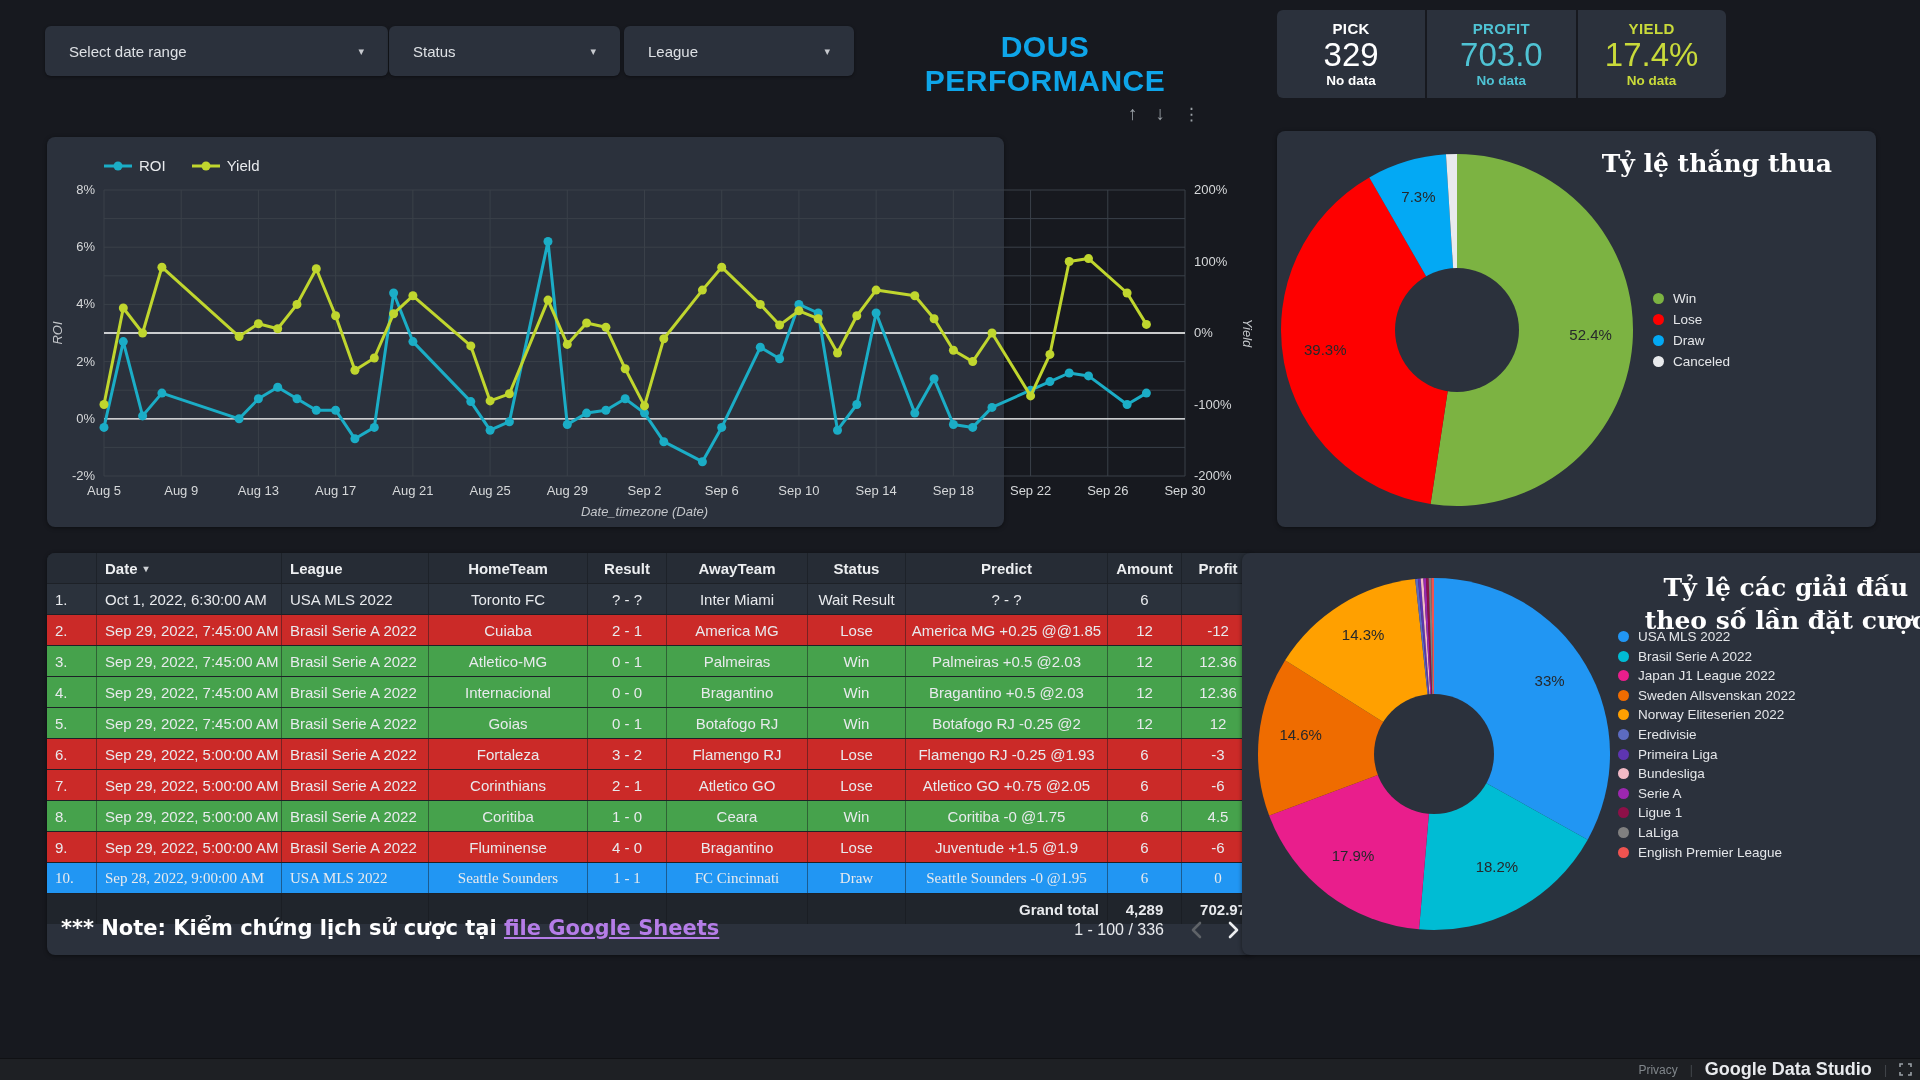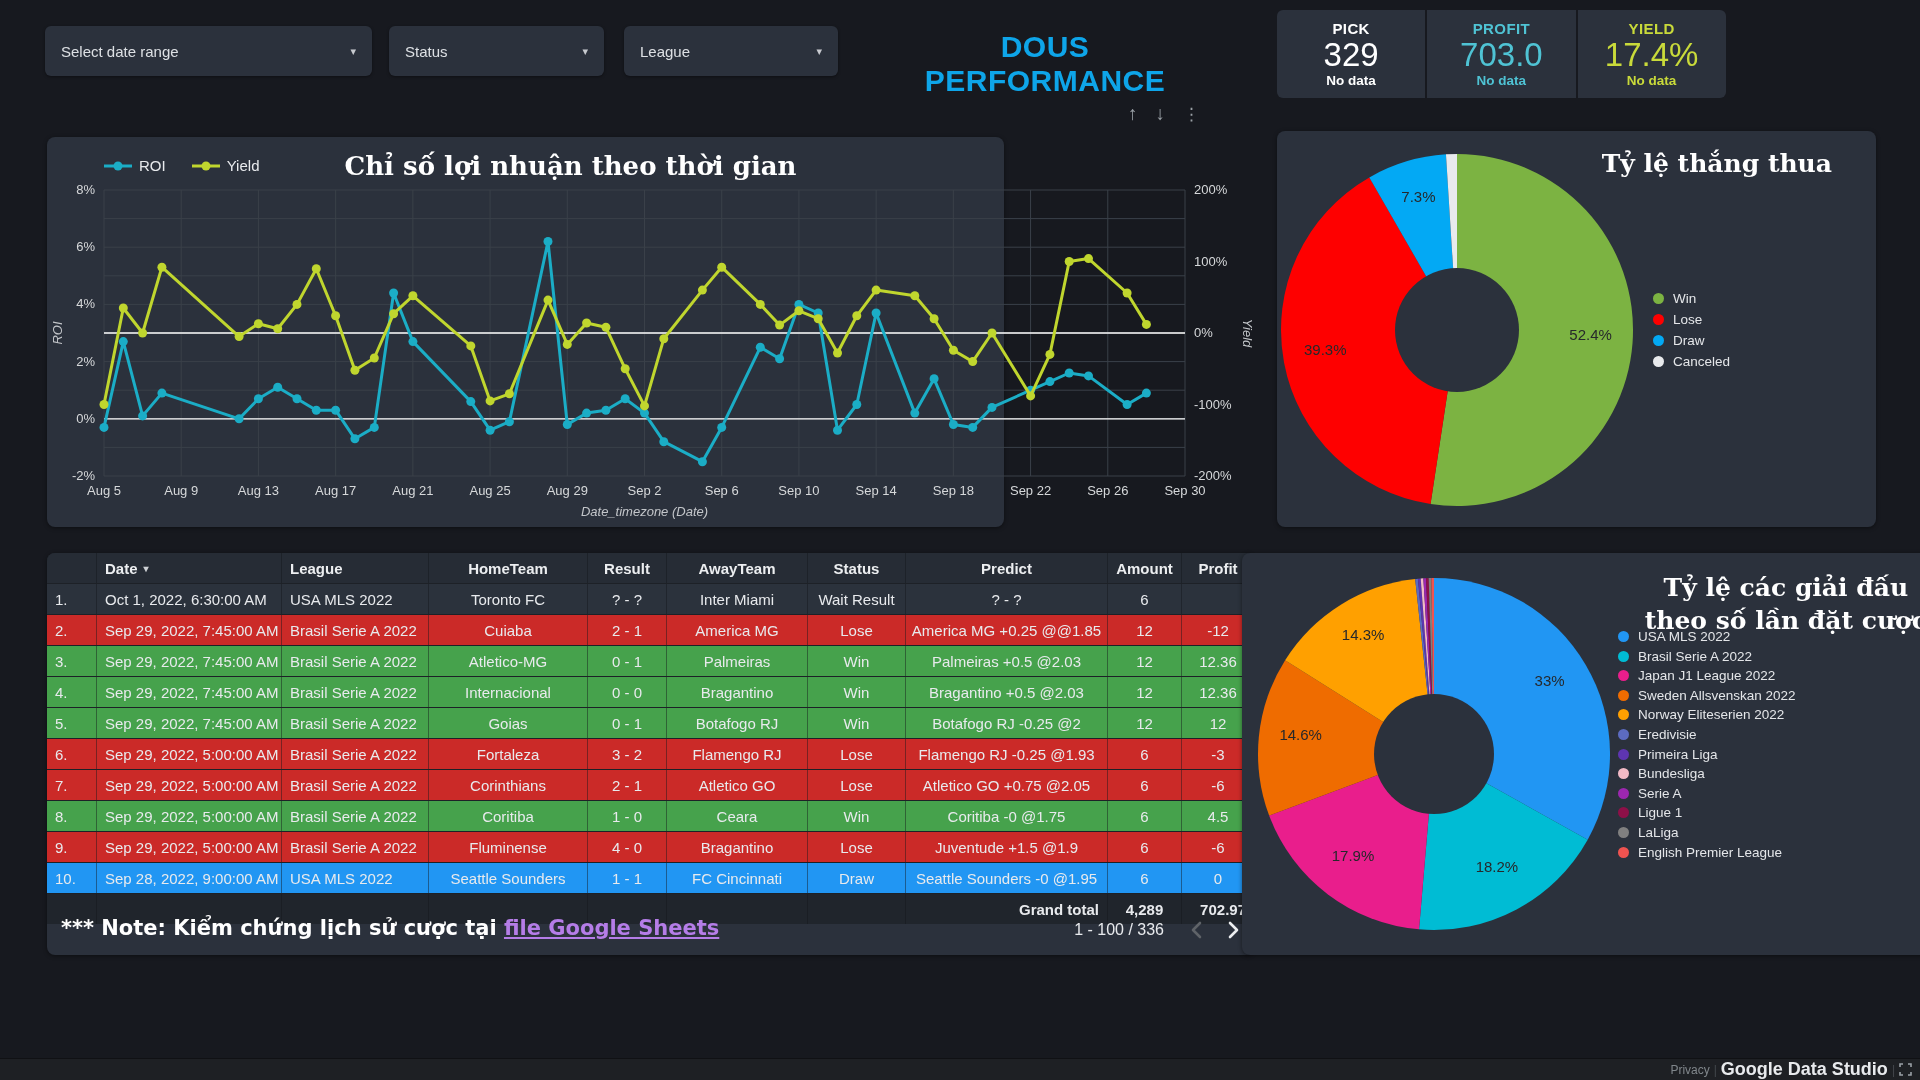--- a/index.html
+++ b/index.html
@@ -2,21 +2,21 @@
 <html><head>
 <meta charset="utf-8">
 <style>
   html,body{margin:0;padding:0;background:#0f1013;}
   .stage{position:relative;width:1920px;height:1080px;background:#17191f;overflow:hidden;
          font-family:"Liberation Sans",sans-serif;color:#e8eaed;}
   .panel{position:absolute;background:#2b313c;border-radius:8px;box-shadow:0 1px 4px rgba(0,0,0,.45);}
 
   
   .chip{position:absolute;height:50px;background:#2b313c;border-radius:6px;display:flex;
-        align-items:center;justify-content:space-between;padding:0 16px;cursor:pointer;
+        align-items:center;justify-content:space-between;padding:0 24px;cursor:pointer;
         box-shadow:0 1px 3px rgba(0,0,0,.4);}
   .chip-label{font-size:15px;color:#dde0e4;}
   .caret{font-size:11px;color:#c7cacf;margin-left:14px;}
 
   .page-title{position:absolute;left:880px;top:30px;width:330px;text-align:center;
               font-size:30px;font-weight:bold;letter-spacing:.5px;color:#0ea5e9;}
 
   
   .scorecards{position:absolute;left:1277px;top:10px;width:599px;height:88px;display:grid;
               grid-template-columns:1fr 1fr 1fr 1fr;gap:2px;background:#17191f;}
@@ -53,39 +53,39 @@
 
   
   .table-panel{left:47px;top:553px;width:1207px;height:402px;}
   .tbl{position:absolute;left:0;top:0;width:1207px;background:#1d2127;border-radius:8px 8px 0 0;overflow:hidden;}
   .trow{display:grid;grid-template-columns:50px 185px 147px 159px 79px 141px 98px 202px 74px 72px;
         height:30px;margin-bottom:1px;align-items:center;font-size:15px;font-weight:500;}
   .trow.head{background:#262c35;height:30px;font-weight:bold;color:#eceef0;}
   .trow.wait{background:#2b323c;}
   .trow.lose{background:#cb2a28;}
   .trow.win{background:#46a24c;}
-  .trow.draw{background:#2196f3;}
+  .trow.draw{background:#2196f3;font-family:Liberation Serif, serif;}
   .trow.total{background:#20252c;font-weight:bold;margin-bottom:0;}
   .tc{height:100%;display:flex;align-items:center;justify-content:center;
       border-right:1px solid rgba(20,22,27,.45);overflow:hidden;white-space:nowrap;}
   .tc:last-child{border-right:none;}
   .tc.l{justify-content:flex-start;padding-left:8px;}
   .tc.r{justify-content:flex-end;padding-right:8px;}
   .sortarrow{font-size:10px;margin-left:6px;color:#cfd2d6;}
 
   .note{position:absolute;left:14px;top:363px;font-family:"DejaVu Sans",sans-serif;
         font-size:21px;font-weight:bold;color:#fff;}
   .note a{color:#b57de8;text-decoration:underline;cursor:pointer;}
   .pager{position:absolute;right:14px;top:368px;display:flex;align-items:flex-start;gap:26px;}
   .pager .range{font-size:16px;color:#e8eaed;}
   .chev{cursor:pointer;display:flex;align-items:center;}
 
   
   .footerbar{position:absolute;left:0;bottom:0;width:1920px;height:22px;background:#1e2024;
-             display:flex;align-items:center;justify-content:flex-end;gap:4px;padding-right:8px;
+             display:flex;align-items:center;justify-content:flex-end;gap:12px;padding-right:8px;
              box-sizing:border-box;border-top:1px solid #101114;}
   .footerbar .privacy{font-size:12px;color:#80868b;cursor:pointer;}
   .footerbar .sep{color:#44474c;font-size:12px;}
   .footerbar .brand{font-size:18px;font-weight:bold;color:#e8eaed;}
 
   svg text{font-family:"Liberation Sans",sans-serif;}
 </style>
 </head>
 <body>
 
@@ -140,21 +140,20 @@
           <span>ROI</span>
         </div>
         <div class="cl-item">
           <svg width="28" height="10">
             <line x1="0" y1="5" x2="28" y2="5" stroke="#c0d62e" stroke-width="3"></line>
             <circle cx="14" cy="5" r="4.5" fill="#c0d62e"></circle>
           </svg>
           <span>Yield</span>
         </div>
       </div>
-    <div class="chart-title">Chỉ số lợi nhuận theo thời gian</div>
     <svg id="line-svg" width="1207" height="390" viewBox="0 0 1207 390">
         <line x1="57" y1="53" x2="57" y2="339" stroke="#3a4049" stroke-width="1"></line>
         <line x1="134.21428571428572" y1="53" x2="134.21428571428572" y2="339" stroke="#3a4049" stroke-width="1"></line>
         <line x1="211.42857142857142" y1="53" x2="211.42857142857142" y2="339" stroke="#3a4049" stroke-width="1"></line>
         <line x1="288.6428571428571" y1="53" x2="288.6428571428571" y2="339" stroke="#3a4049" stroke-width="1"></line>
         <line x1="365.85714285714283" y1="53" x2="365.85714285714283" y2="339" stroke="#3a4049" stroke-width="1"></line>
         <line x1="443.07142857142856" y1="53" x2="443.07142857142856" y2="339" stroke="#3a4049" stroke-width="1"></line>
         <line x1="520.2857142857142" y1="53" x2="520.2857142857142" y2="339" stroke="#3a4049" stroke-width="1"></line>
         <line x1="597.5" y1="53" x2="597.5" y2="339" stroke="#3a4049" stroke-width="1"></line>
         <line x1="674.7142857142857" y1="53" x2="674.7142857142857" y2="339" stroke="#3a4049" stroke-width="1"></line>

